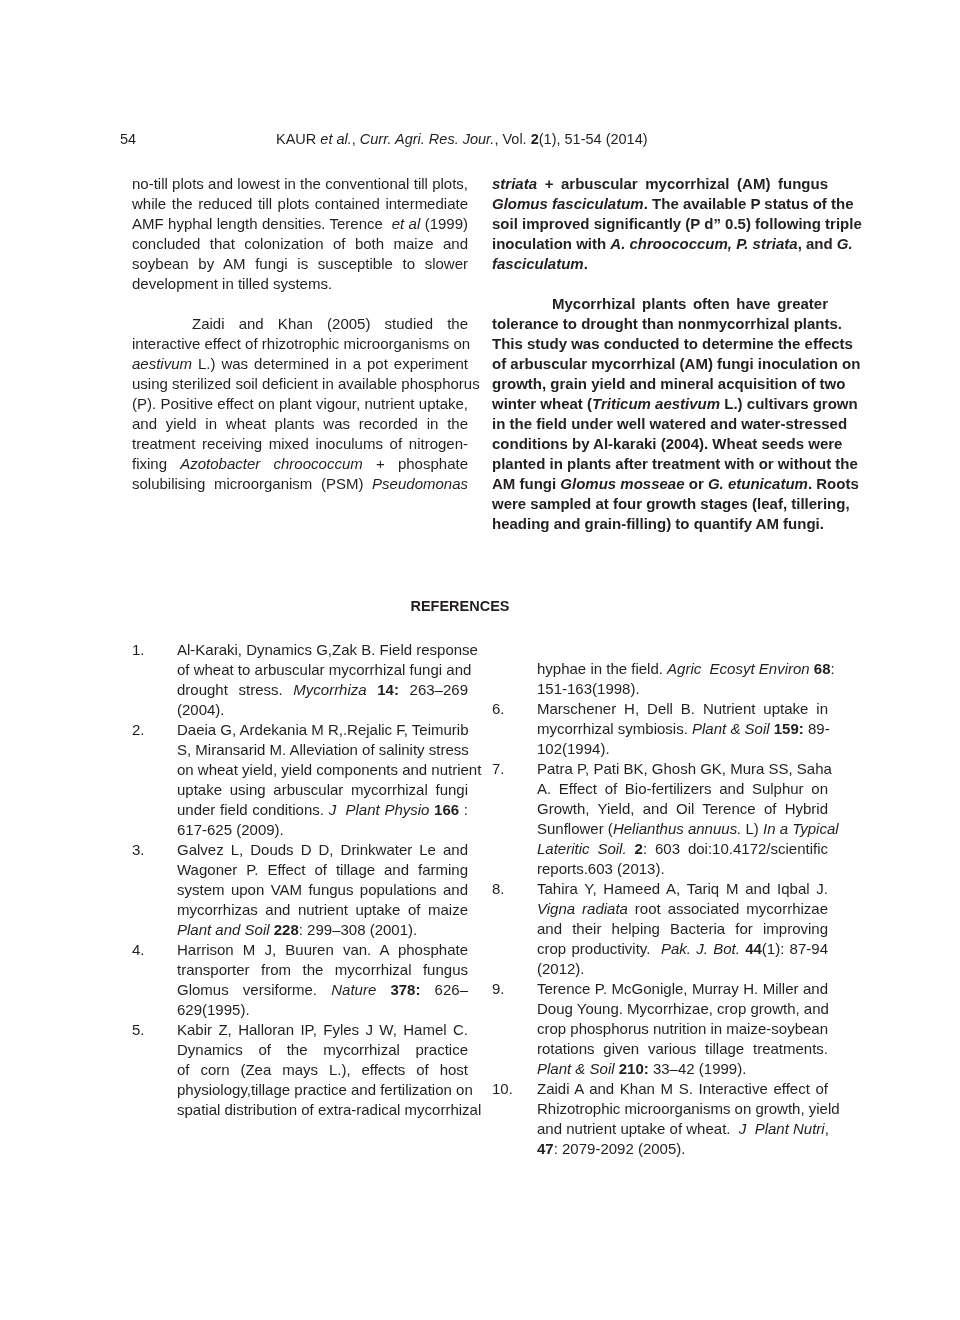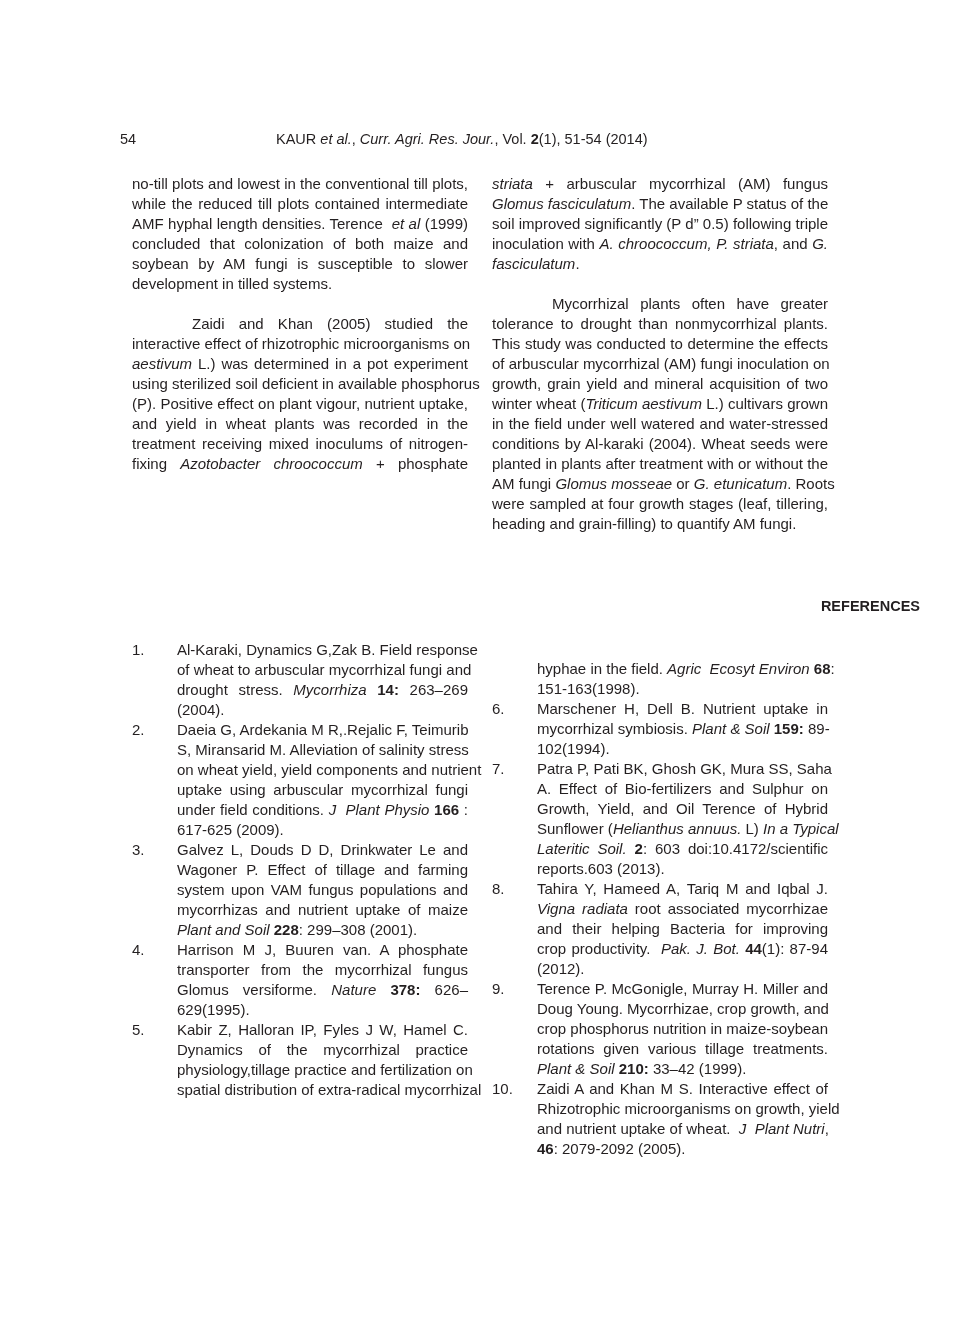--- a/index.html
+++ b/index.html
@@ -5,21 +5,21 @@
   html, body { margin:0; padding:0; background:#ffffff; }
   body { width:960px; height:1320px; position:relative; overflow:hidden;
          font-family:"Liberation Sans", sans-serif; color:#231f20; }
   .abs { position:absolute; }
   .hdr { top:129px; font-size:14.5px; line-height:20px; white-space:nowrap; }
   .col { position:absolute; width:336px; font-size:15px; line-height:20px; }
   .col .ln { display:block; height:20px; text-align:justify; text-align-last:justify; white-space:nowrap; overflow:visible; }
   .col .ln.last { text-align-last:left; }
   .col .ind { padding-left:60px; }
   .gap { height:20px; }
-  .refs-title { top:598px; left:0; width:920px; text-align:right; font-weight:bold; font-size:14.5px; }
+  .refs-title { top:598px; left:0; width:920px; text-align:center; font-weight:bold; font-size:14.5px; }
   .ref { position:relative; }
   .ref .num { position:absolute; left:0; top:0; }
   .ref .body { margin-left:45px; width:291px; }
   i { font-style:italic; }
   b { font-weight:bold; }
 </style>
 </head>
 <body>
 
 <div class="abs hdr" style="left:120px;">54</div>
@@ -37,24 +37,25 @@
   <div class="gap"></div>
   <div>
     <span class="ln ind">Zaidi and Khan (2005) studied the</span>
     <span class="ln">interactive effect of rhizotrophic microorganisms on</span>
     <span class="ln"><i>aestivum</i> L.) was determined in a pot experiment</span>
     <span class="ln">using sterilized soil deficient in available phosphorus</span>
     <span class="ln">(P). Positive effect on plant vigour, nutrient uptake,</span>
     <span class="ln">and yield in wheat plants was recorded in the</span>
     <span class="ln">treatment receiving mixed inoculums of nitrogen-</span>
     <span class="ln">fixing <i>Azotobacter chroococcum</i> + phosphate</span>
+    <span class="ln">solubilising microorganism (PSM) <i>Pseudomonas</i></span>
   </div>
 </div>
 
-<div class="col" style="left:492px; top:174px;">
+<div class="col" style="left:492px; top:174px;font-weight:bold;">
   <div>
     <span class="ln"><i>striata</i> + arbuscular mycorrhizal (AM) fungus</span>
     <span class="ln"><i>Glomus fasciculatum</i>. The available P status of the</span>
     <span class="ln">soil improved significantly (P d” 0.5) following triple</span>
     <span class="ln">inoculation with <i>A. chroococcum, P. striata</i>, and <i>G.</i></span>
     <span class="ln last"><i>fasciculatum</i>.</span>
   </div>
   <div class="gap"></div>
   <div>
     <span class="ln ind">Mycorrhizal plants often have greater</span>
@@ -112,20 +113,21 @@
       <span class="ln">transporter from the mycorrhizal fungus</span>
       <span class="ln">Glomus versiforme. <i>Nature</i> <b>378:</b> 626–</span>
       <span class="ln last">629(1995).</span>
     </div>
   </div>
   <div class="ref">
     <span class="num">5.</span>
     <div class="body">
       <span class="ln">Kabir Z, Halloran IP, Fyles J W, Hamel C.</span>
       <span class="ln">Dynamics of the mycorrhizal practice</span>
+      <span class="ln">of corn  (Zea mays L.), effects of host</span>
       <span class="ln">physiology,tillage practice and fertilization on</span>
       <span class="ln">spatial distribution of extra-radical mycorrhizal</span>
     </div>
   </div>
 </div>
 
 <div class="col" style="left:492px; top:659px;">
   <div class="ref">
     <div class="body">
       <span class="ln">hyphae in the field. <i>Agric&nbsp; Ecosyt Environ</i> <b>68</b>:</span>
@@ -170,16 +172,16 @@
       <span class="ln">rotations given various tillage treatments.</span>
       <span class="ln last"><i>Plant &amp; Soil</i> <b>210:</b> 33–42 (1999).</span>
     </div>
   </div>
   <div class="ref">
     <span class="num">10.</span>
     <div class="body">
       <span class="ln">Zaidi A and Khan M S. Interactive effect of</span>
       <span class="ln">Rhizotrophic microorganisms on growth, yield</span>
       <span class="ln">and nutrient uptake of wheat.&nbsp; <i>J&nbsp; Plant Nutri</i>,</span>
-      <span class="ln last"><b>46</b>: 2079-2092 (2005).</span>
+      <span class="ln last"><b>47</b>: 2079-2092 (2005).</span>
     </div>
   </div>
 </div>
 
 </body></html>

